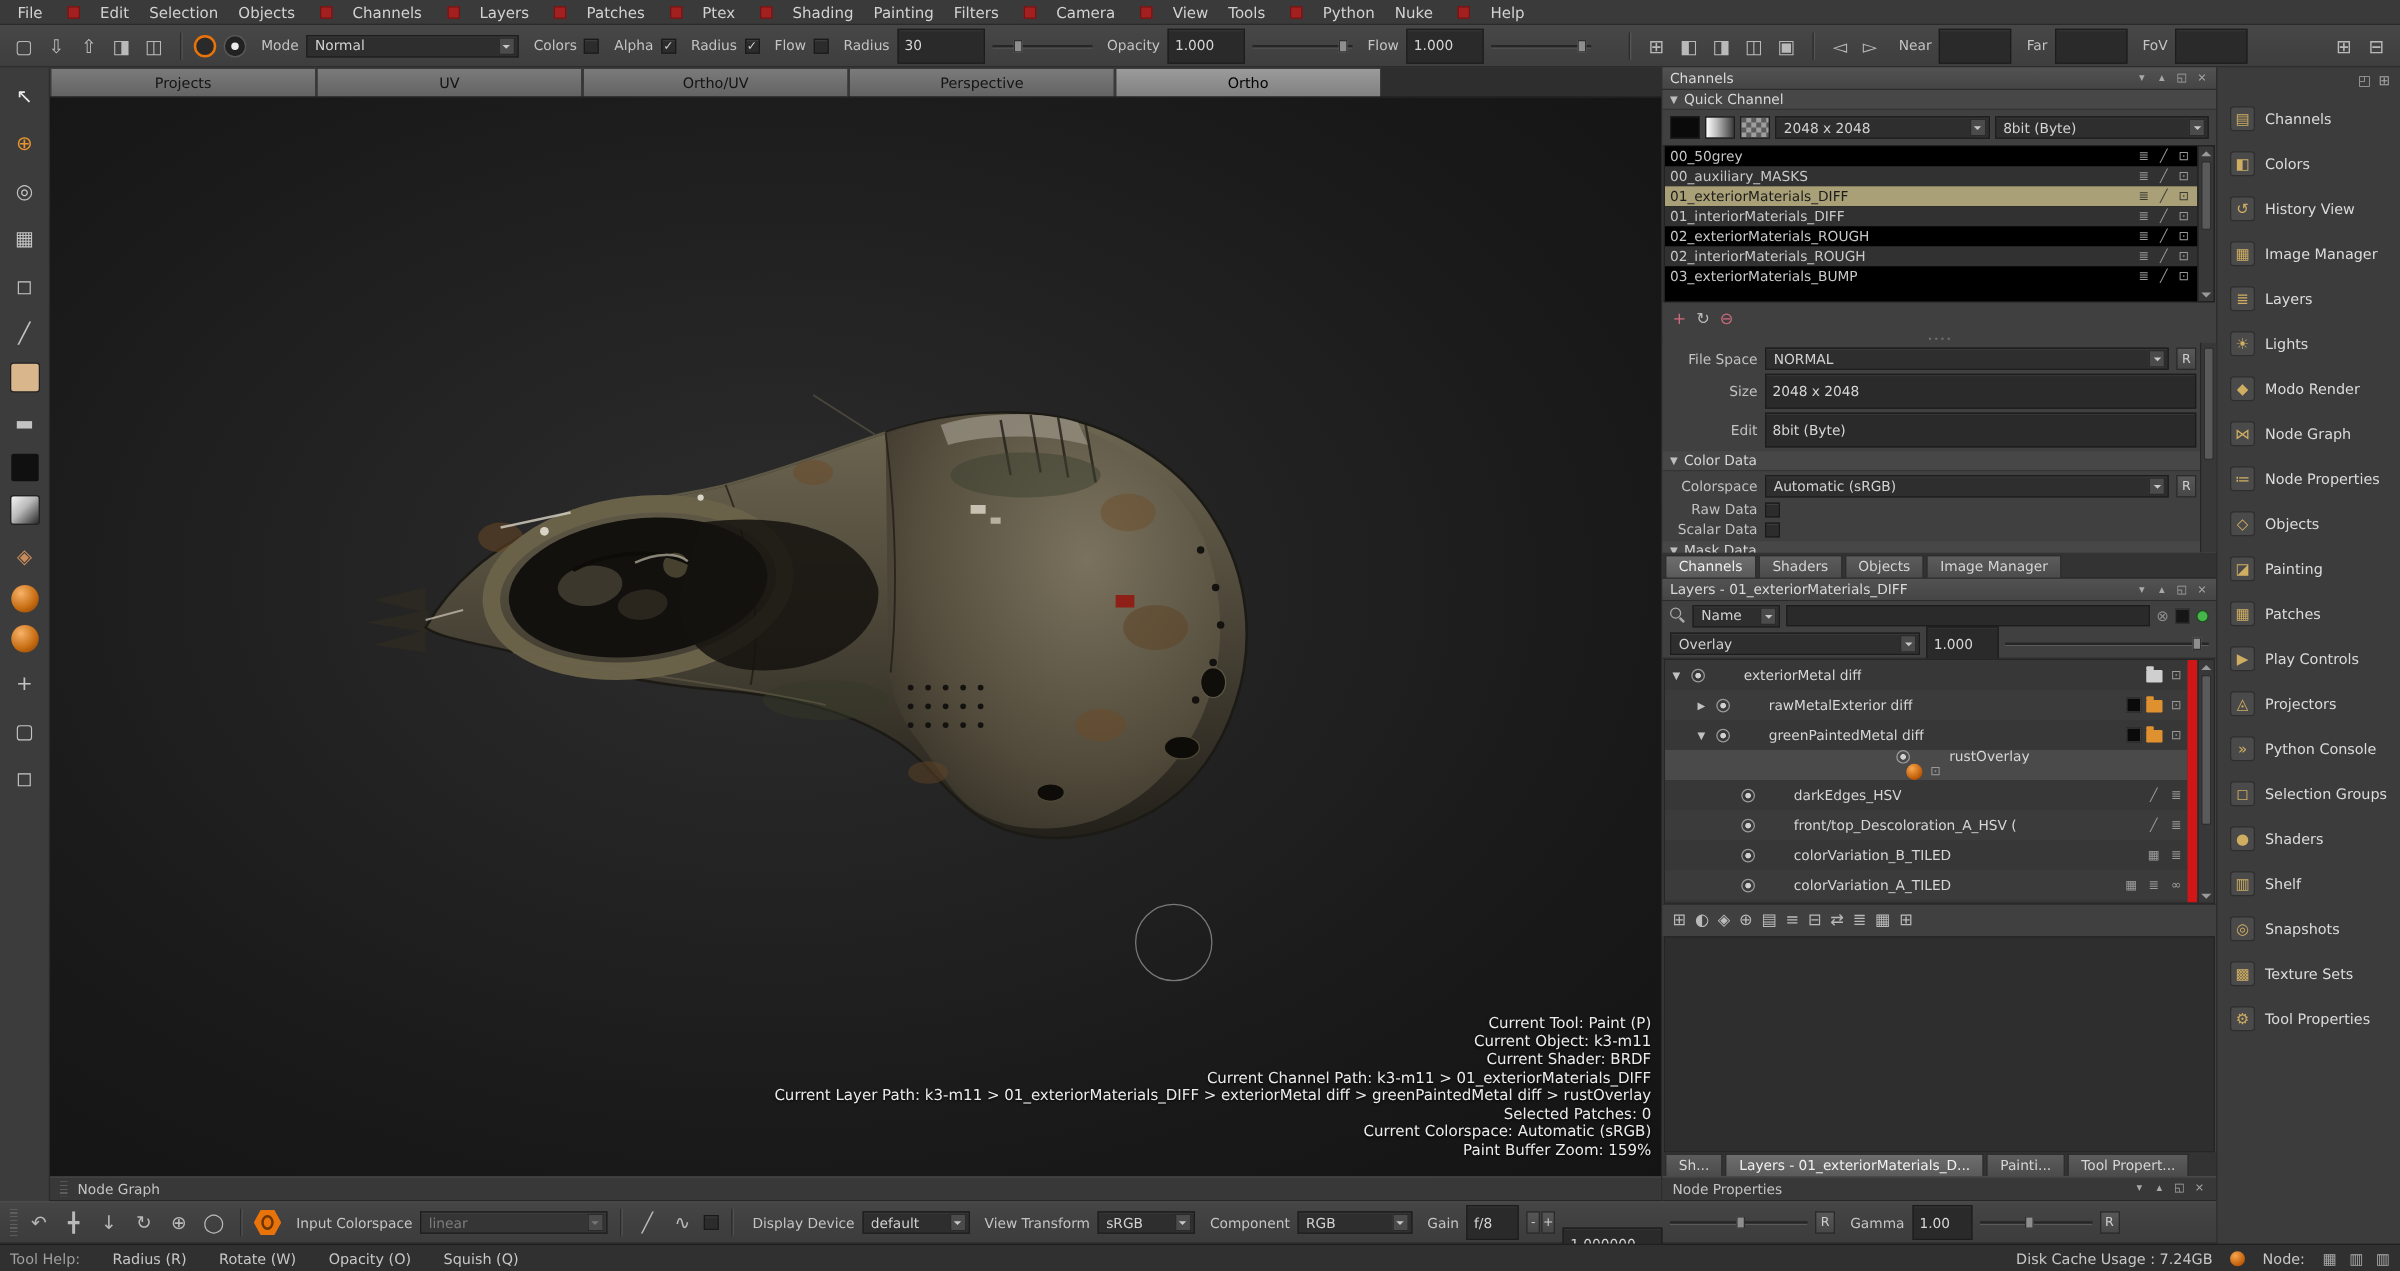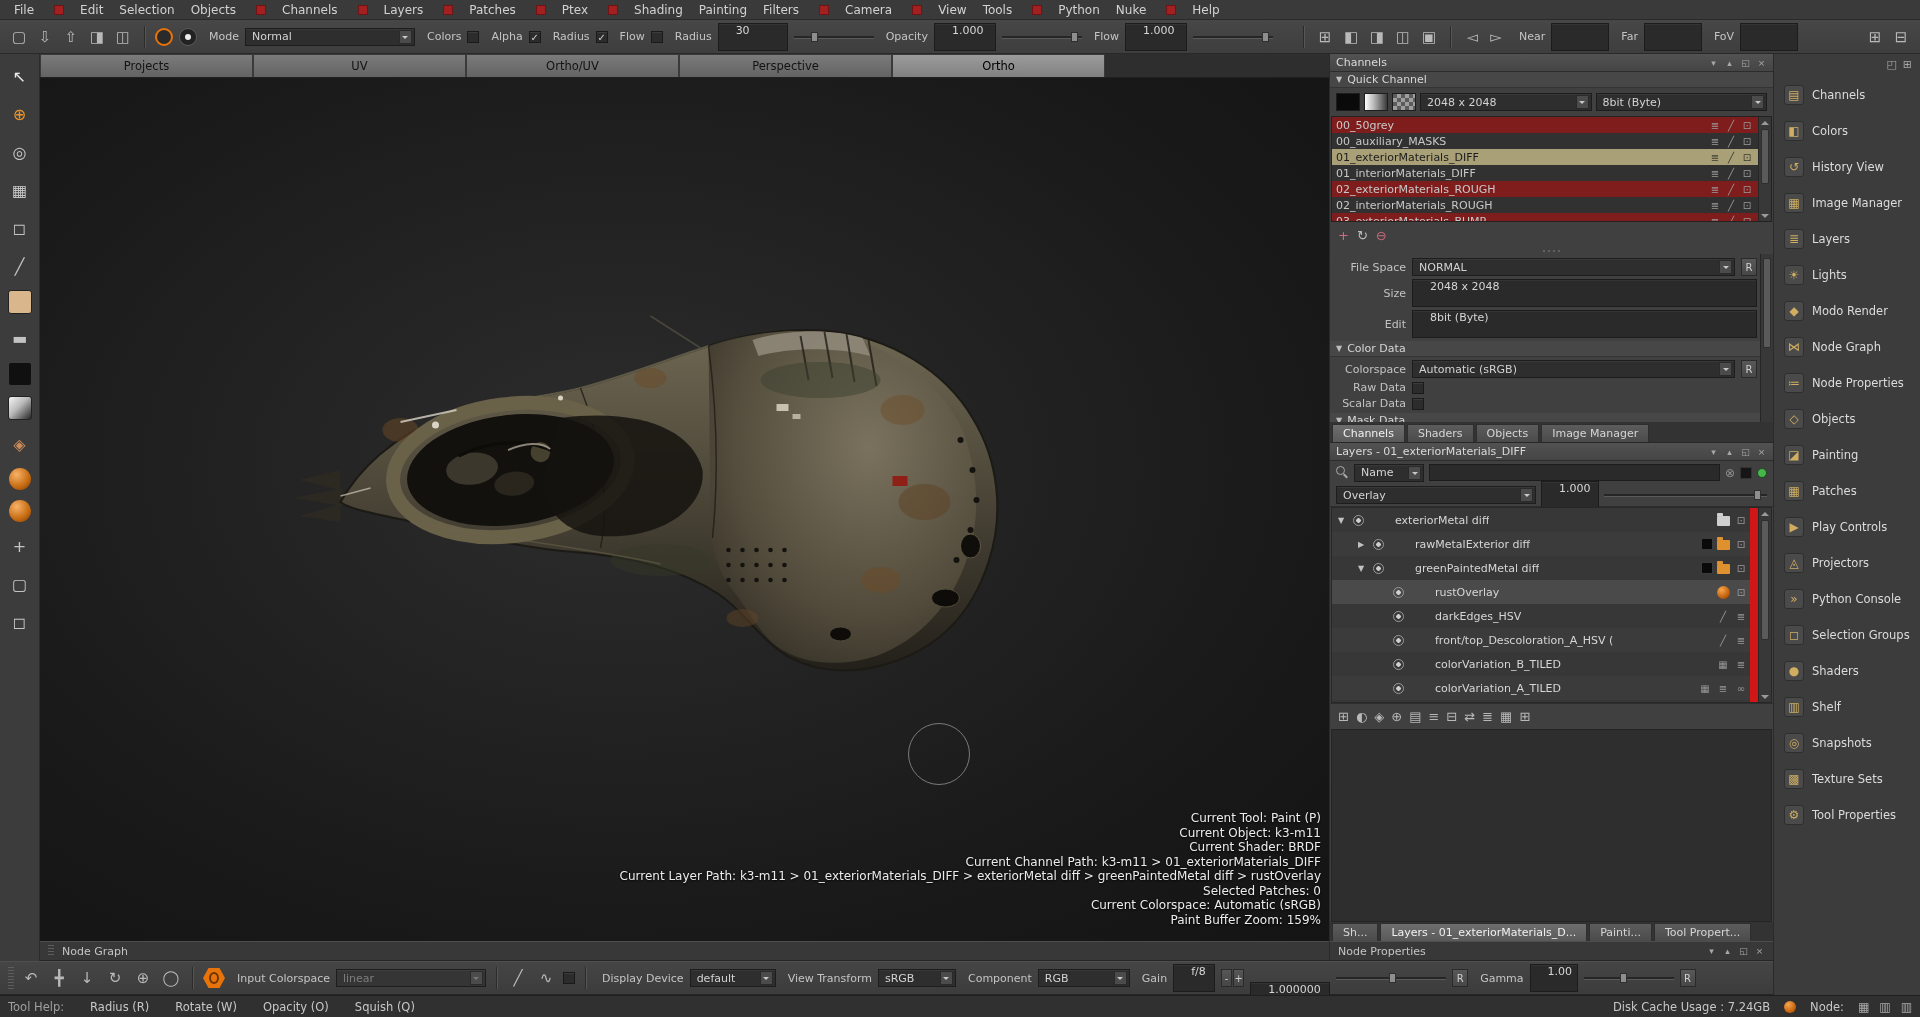--- a/index.html
+++ b/index.html
@@ -22,21 +22,21 @@
   .vsep{width:1px;height:22px;background:#2b2b2b;box-shadow:1px 0 0 #565656;margin:0 4px;}
   .ring-btn{width:18px;height:18px;border-radius:50%;border:2px solid #e8730a;background:#2a2a2a;}
   .dot-btn{width:18px;height:18px;border-radius:50%;border:1px solid #5a5a5a;background:#222;position:relative;}
   .dot-btn::after{content:"";position:absolute;left:5px;top:5px;width:6px;height:6px;border-radius:50%;background:#ececec;}
   .select{display:flex;align-items:center;background:#2e2e2e;border:1px solid #1d1d1d;box-shadow:inset 0 1px 0 rgba(255,255,255,.05);height:18px;padding:0 2px 0 6px;color:#d2d2d2;}
   .select .sval{flex:1;white-space:nowrap;overflow:hidden;}
   .select .sarrow{width:13px;height:14px;background:#4b4b4b;border:1px solid #2a2a2a;display:flex;align-items:flex-start;justify-content:center;margin-left:4px;}
   .select .sarrow::after{content:"";border:3.5px solid transparent;border-top-color:#c8c8c8;margin-top:5px;}
   .select.disabled{color:#7d7d7d;background:#353535;}
   .select.disabled .sarrow::after{border-top-color:#777;}
-  .field{display:flex;background:#2a2a2a;border:1px solid #1c1c1c;box-shadow:inset 0 1px 0 rgba(255,255,255,.05);height:28px;padding:0 17px;color:#d6d6d6;}
+  .field{display:flex;align-items:center;background:#2a2a2a;border:1px solid #1c1c1c;box-shadow:inset 0 1px 0 rgba(255,255,255,.05);height:28px;padding:0 5px;color:#d6d6d6;}
   .cb{width:12px;height:12px;background:#2c2c2c;border:1px solid #1a1a1a;box-shadow:inset 0 1px 0 rgba(255,255,255,.08);flex:none;}
   .cb.checked::after{content:"✓";color:#cfcfcf;font-size:10px;line-height:11px;display:block;text-align:center;}
   .slider{position:relative;height:14px;width:80px;flex:none;}
   .slider::before{content:"";position:absolute;left:0;right:0;top:6px;height:2px;background:#262626;border-bottom:1px solid #5a5a5a;}
   .slider .handle{position:absolute;top:2px;width:7px;height:10px;background:#8e8e8e;border:1px solid #2f2f2f;}
   .rbtn{width:16px;height:18px;display:flex;align-items:center;justify-content:center;background:linear-gradient(#585858,#474747);border:1px solid #2a2a2a;color:#d0d0d0;font-size:10px;}
 
   
   .view-tabs{grid-area:3/2/4/3;display:flex;background:#2e2e2e;border-bottom:1px solid #202020;align-items:stretch;}
   .vtab{flex:0 0 213px;display:flex;align-items:center;justify-content:center;background:linear-gradient(#7b7b7b,#636363);border:1px solid #3a3a3a;border-bottom:none;color:#131313;font-size:11.5px;}
@@ -69,21 +69,21 @@
   
   .right-panel{grid-area:3/3/6/4;display:flex;flex-direction:column;background:#404040;border-left:1px solid #2a2a2a;}
   .palette-header{height:18px;flex:none;display:flex;align-items:center;gap:8px;background:linear-gradient(#525252,#454545);border-bottom:1px solid #2c2c2c;padding:0 6px;color:#dadada;}
   .sec-head{height:16px;flex:none;display:flex;align-items:center;gap:5px;background:#474747;border-bottom:1px solid #343434;padding:0 6px;color:#d6d6d6;}
   .caret{font-size:8px;color:#bdbdbd;}
   .swatch-row{height:28px;flex:none;display:flex;align-items:center;gap:4px;padding:0 6px;background:#404040;}
   .qswatch{width:24px;height:18px;border:1px solid #1d1d1d;flex:none;}
   .qswatch.black{background:#0a0a0a;}
   .qswatch.grad{background:linear-gradient(90deg,#fff,#b9b9b9 40%,#3a3a3a);}
   .qswatch.checker{background:conic-gradient(#9e9e9e 25%,#5c5c5c 0 50%,#9e9e9e 0 75%,#5c5c5c 0);background-size:8px 8px;}
-  .chan-list{height:106px;flex:none;display:flex;background:#7f1d1d;border:1px solid #222;margin:0 1px;}
+  .chan-list{height:126px;flex:none;display:flex;background:#000000;border:1px solid #222;margin:0 1px;}
   .chan-rows{flex:1;overflow:hidden;}
   .chan-row{height:16px;display:flex;align-items:center;padding:0 4px;color:#c8c8c8;}
   .chan-row:nth-child(even){background:#313131;}
   .chan-row.selected{background:#a9a077;color:#1c1c1c;}
   .cname{flex:1;white-space:nowrap;overflow:hidden;}
   .cicons{display:flex;gap:2px;}
   .ticon{font-size:10px;color:#9a9a9a;width:14px;text-align:center;}
   .chan-row.selected .ticon{color:#3a3a30;}
   .vscroll{width:13px;flex:none;background:#383838;border-left:1px solid #262626;position:relative;}
   .vthumb{position:absolute;left:2px;right:2px;background:#5a5a5a;border:1px solid #2e2e2e;border-radius:2px;}
@@ -111,21 +111,21 @@
   .mag::before{content:"";position:absolute;width:7px;height:7px;border:1.5px solid #aaa;border-radius:50%;left:0;top:0;}
   .mag::after{content:"";position:absolute;width:5px;height:2px;background:#aaa;transform:rotate(45deg);left:7px;top:9px;}
   .search-input{flex:1;height:17px;background:#2a2a2a;border:1px solid #1c1c1c;color:#ddd;padding:0 4px;font:inherit;}
   .clear-icon{color:#8f8f8f;font-size:12px;}
   .sq-toggle{width:12px;height:12px;background:#161616;border:1px solid #333;}
   .green-dot{width:10px;height:10px;border-radius:50%;background:#46b64a;border:1px solid #1d4a1e;}
   .blend-row{height:23px;flex:none;display:flex;align-items:center;gap:5px;padding:0 6px;background:#404040;border-bottom:1px solid #2e2e2e;}
   .tree{height:196px;flex:none;position:relative;background:#373737;border:1px solid #272727;margin:0 1px;overflow:hidden;padding-right:21px;}
   .tree-row{height:24px;display:flex;align-items:center;padding-right:2px;}
   .tree-row:nth-child(even){background:#3b3b3b;}
-  .tree-row.current{background:#4a4a4a;}
+  .tree-row.current{background:#4a4a4a;flex-direction:column;}
   .tr-left{display:flex;align-items:center;gap:5px;flex:1;overflow:hidden;}
   .ind-0{padding-left:6px;}.ind-1{padding-left:26px;}.ind-2{padding-left:46px;}
   .tarrow{width:10px;font-size:8px;color:#c2c2c2;flex:none;}
   .eye{width:11px;height:11px;border-radius:50%;border:1px solid #9a9a9a;background:radial-gradient(circle,#d0d0d0 0 2px,transparent 2.5px);flex:none;}
   .tname{white-space:nowrap;overflow:hidden;color:#d6d6d6;font-size:11px;margin-left:26px;}
   .tr-right{display:flex;align-items:center;gap:4px;}
   .mask-swatch{width:12px;height:12px;background:#0a0a0a;border:1px solid #3c3c3c;flex:none;}
   .folder{width:13px;height:10px;background:#cfcfcf;border-radius:1px;position:relative;margin-top:2px;flex:none;}
   .folder::before{content:"";position:absolute;top:-3px;left:0;width:6px;height:3px;background:inherit;border-radius:1px 1px 0 0;}
   .folder.folder-orange{background:#e0912f;}

